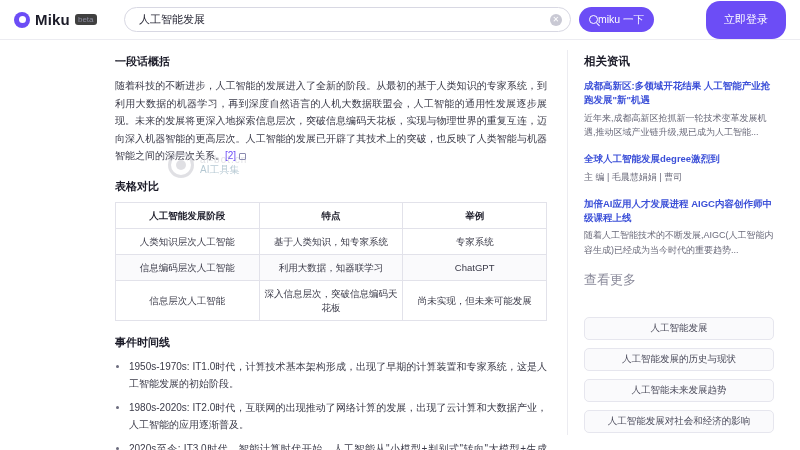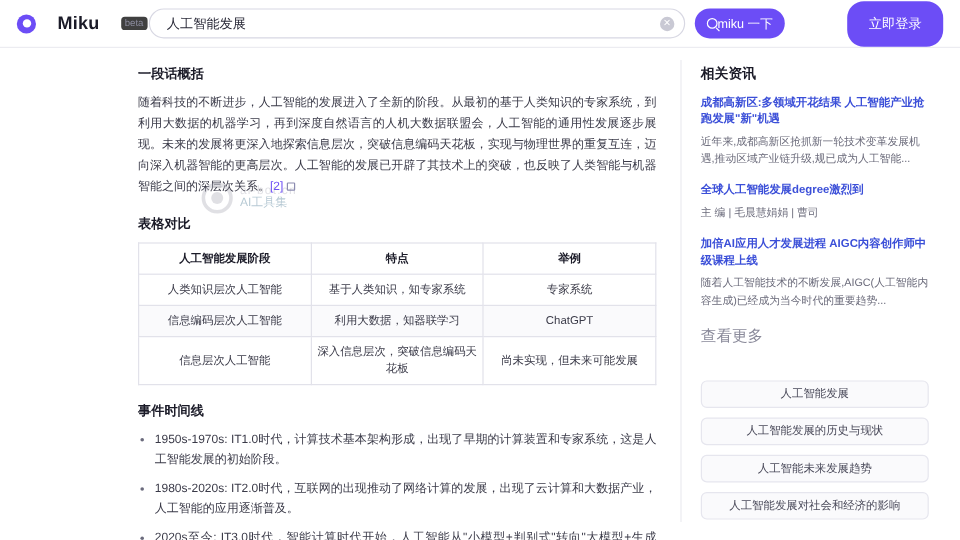--- a/index.html
+++ b/index.html
@@ -21,21 +21,21 @@
     height: 40px;
     display: flex;
     align-items: center;
     padding: 0 14px;
     background: #ffffff;
     border-bottom: 1px solid #ececf1;
   }
   .brand {
     display: flex;
     align-items: center;
-    gap: 18px;
+    gap: 5px;
     width: 110px;
     flex: 0 0 110px;
   }
   .brand-logo {
     width: 16px; height: 16px;
     border-radius: 50%;
     background: #6c4df6;
     position: relative;
   }
   .brand-logo::after {

